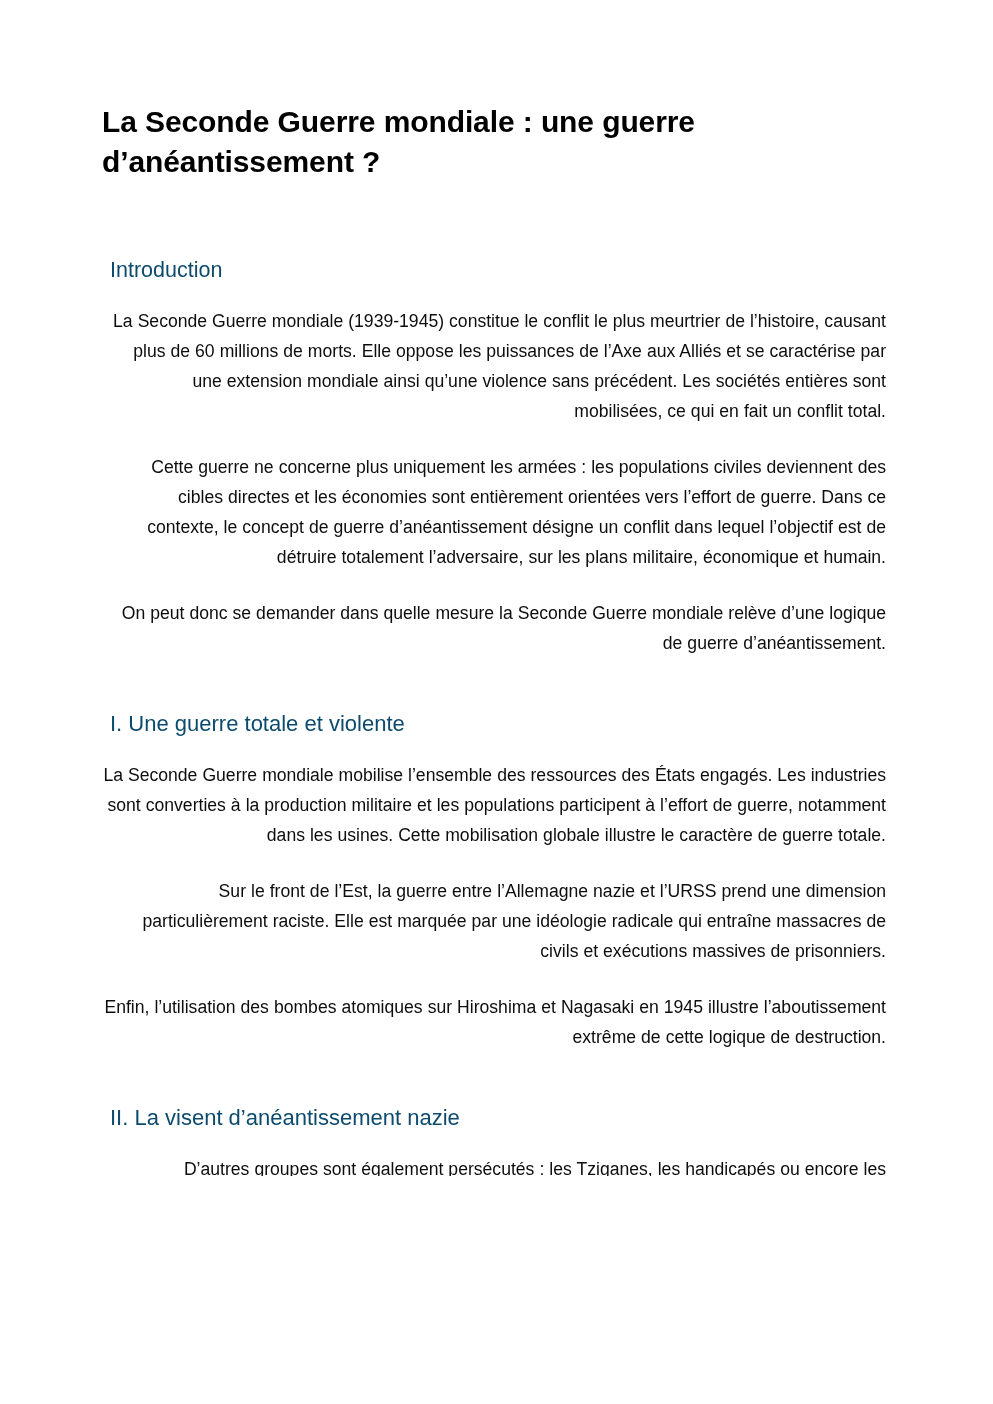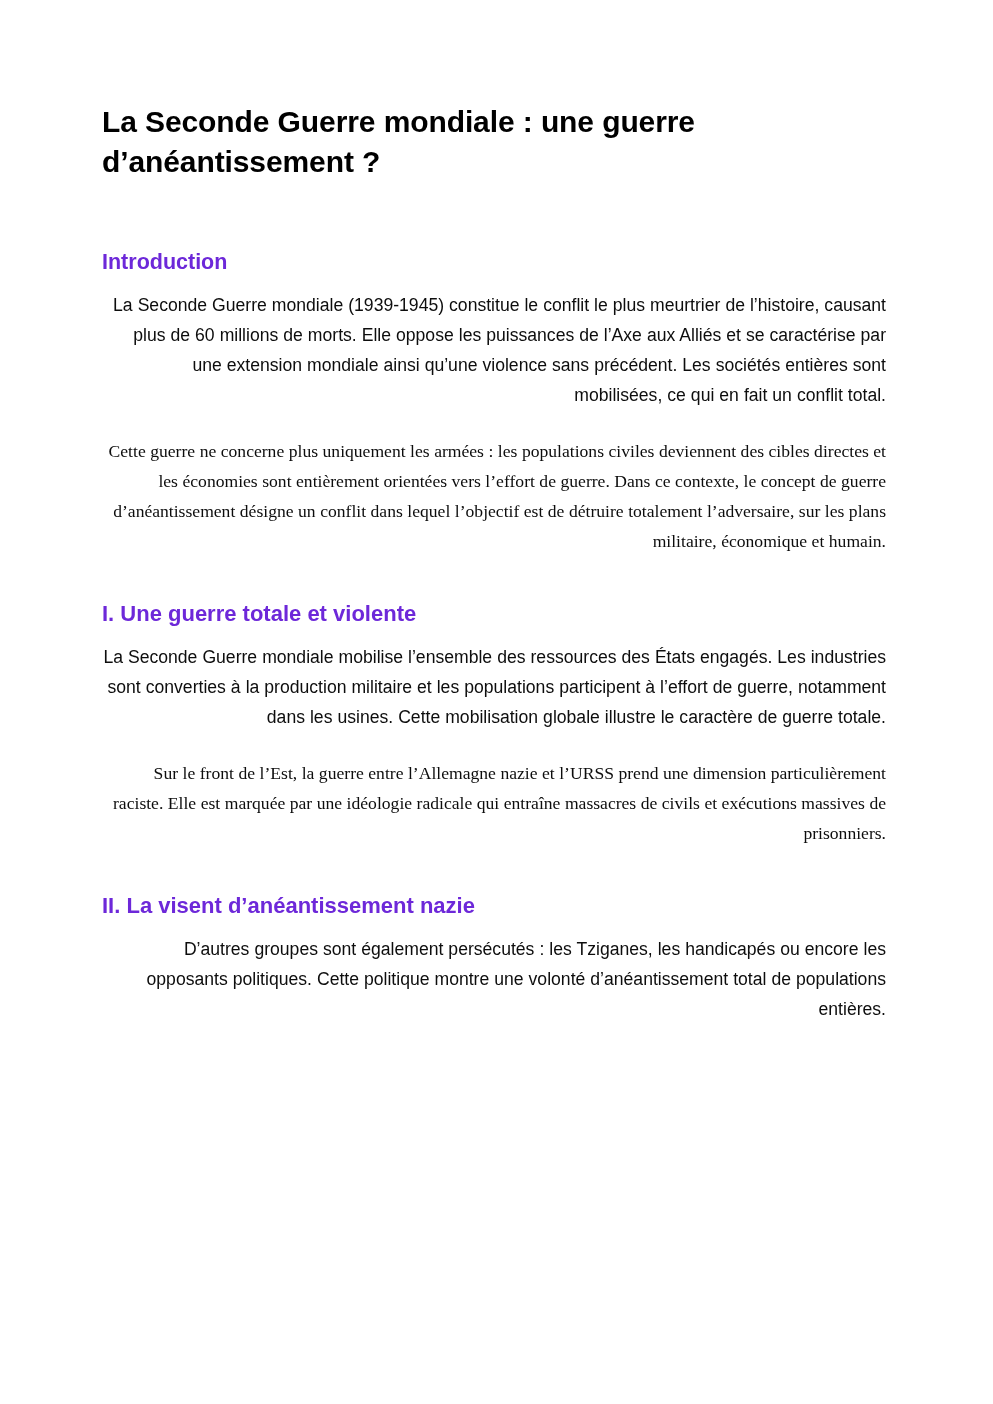--- a/index.html
+++ b/index.html
@@ -31,71 +31,72 @@
     font-size: 30px;
     font-weight: bold;
     line-height: 40px;
     letter-spacing: -0.1px;
     margin: 0;
     padding-top: 102px;
     color: #000000;
   }
   .h2 {
     font-size: 21.5px;
-    font-weight: bold;
+    font-weight: normal;
     line-height: 28px;
-    margin: 0;
-    color: #6d28d9;
+    margin: 8px;
+    color: #0c4a6e;
   }
   .h2.intro-head {
     padding-top: 66px;
   }
   .h2.section-head {
     font-size: 22px;
     padding-top: 44px;
   }
   p.para {
     font-size: 17.6px;
     line-height: 30px;
     margin: 0;
     padding-top: 16px;
     color: #0d0d0d;
     text-align: right;
     word-spacing: 0.1px;
   }
   p.para + p.para {
     padding-top: 26px;
-    font-family: Liberation Serif, serif;
   }
   .h2 + p.para {
     padding-top: 14px;
   }
 </style>
 </head>
 <body>
 
 <div class="page">
   <div class="content">
 
     <h1 class="doc-title">La Seconde Guerre mondiale : une guerre d’anéantissement ?</h1>
 
     <h2 class="h2 intro-head">Introduction</h2>
 
     <p class="para">La Seconde Guerre mondiale (1939-1945) constitue le conflit le plus meurtrier de l’histoire, causant plus de 60 millions de morts. Elle oppose les puissances de l’Axe aux Alliés et se caractérise par une extension mondiale ainsi qu’une violence sans précédent. Les sociétés entières sont mobilisées, ce qui en fait un conflit total.</p>
 
     <p class="para">Cette guerre ne concerne plus uniquement les armées : les populations civiles deviennent des cibles directes et les économies sont entièrement orientées vers l’effort de guerre. Dans ce contexte, le concept de guerre d’anéantissement désigne un conflit dans lequel l’objectif est de détruire totalement l’adversaire, sur les plans militaire, économique et humain.</p>
 
+    <p class="para">On peut donc se demander dans quelle mesure la Seconde Guerre mondiale relève d’une logique de guerre d’anéantissement.</p>
 
     <h2 class="h2 section-head">I. Une guerre totale et violente</h2>
 
     <p class="para">La Seconde Guerre mondiale mobilise l’ensemble des ressources des États engagés. Les industries sont converties à la production militaire et les populations participent à l’effort de guerre, notamment dans les usines. Cette mobilisation globale illustre le caractère de guerre totale.</p>
 
 
     <p class="para">Sur le front de l’Est, la guerre entre l’Allemagne nazie et l’URSS prend une dimension particulièrement raciste. Elle est marquée par une idéologie radicale qui entraîne massacres de civils et exécutions massives de prisonniers.</p>
 
+    <p class="para">Enfin, l’utilisation des bombes atomiques sur Hiroshima et Nagasaki en 1945 illustre l’aboutissement extrême de cette logique de destruction.</p>
 
     <h2 class="h2 section-head">II. La visent d’anéantissement nazie</h2>
 
 
 
     <p class="para">D’autres groupes sont également persécutés : les Tziganes, les handicapés ou encore les opposants politiques. Cette politique montre une volonté d’anéantissement total de populations entières.</p>
 
   </div>
 </div>
 

